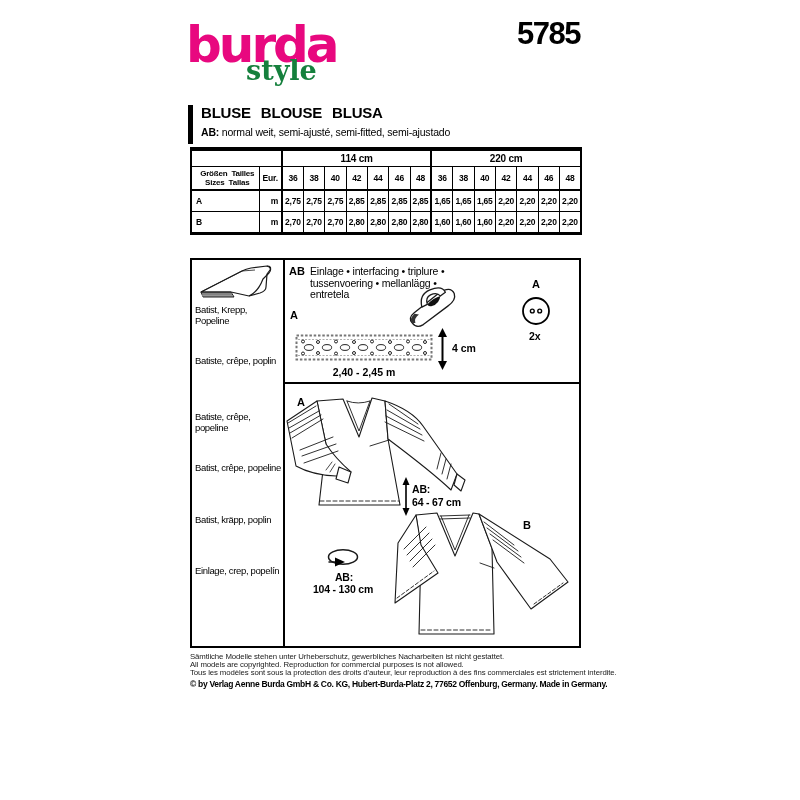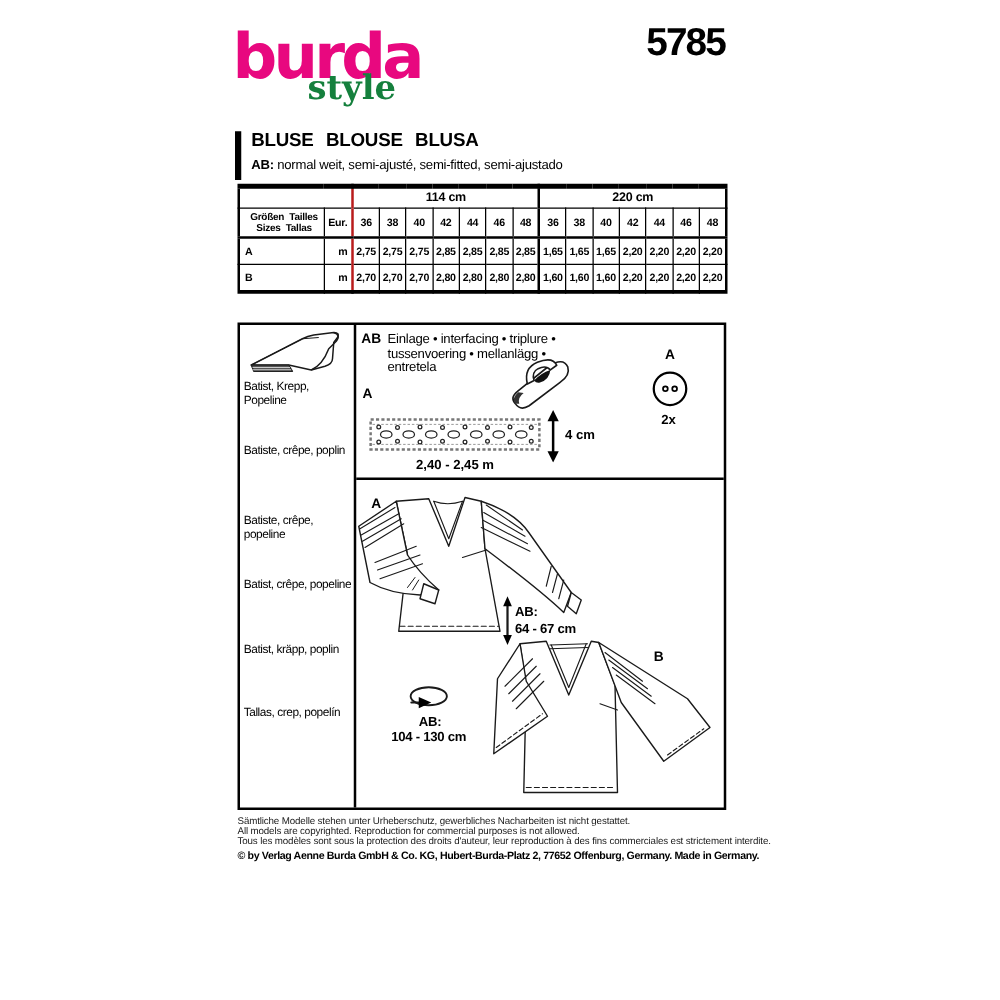--- a/index.html
+++ b/index.html
@@ -30,21 +30,21 @@
   #size-table .r-sizes td{height:22px;border-bottom:2px solid #000;}
   #size-table .r-data td{height:20px;}
   #size-table col.c-label{width:68px;}
   #size-table col.c-eur{width:23px;}
   #size-table td.label-cell{text-align:center;padding-left:4px;font-size:8px;line-height:9px;
     font-weight:bold;}
   #size-table td.label-cell span{display:block;white-space:pre;}
   #size-table td.eur-cell{font-size:8.5px;}
   #size-table td.row-label{text-align:left;padding-left:4px;}
   #size-table td.unit-cell{text-align:right;padding-right:3px;}
-  #size-table td.blk{border-left:2px solid #b91c1c;}
+  #size-table td.blk{border-left:2px solid #000000;}
   #size-table td.grp{border-left:2px solid #000;}
 
   
   #main-box{position:absolute;left:190px;top:258px;width:391px;height:390px;
     border:2px solid #000;box-sizing:border-box;}
   #col-divider{position:absolute;left:91px;top:0;height:100%;width:2px;background:#000;}
   #row-divider{position:absolute;left:93px;top:122px;right:0;height:2px;background:#000;}
 
   .fabric-item{position:absolute;left:3px;width:87px;font-size:9.5px;letter-spacing:-0.35px;
     line-height:10.5px;white-space:pre-line;}
@@ -193,21 +193,21 @@
         <path d="M4,29 L45,8 L58,7" fill="none" stroke-width="0.8"></path>
       </g>
     </svg>
     <div id="fabric-list">
         <div class="fabric-item">Batist, Krepp, Popeline</div>
         <div class="fabric-item">Batiste, crêpe, poplin</div>
         <div class="fabric-item">Batiste, crêpe,
 popeline</div>
         <div class="fabric-item">Batist, crêpe, popeline</div>
         <div class="fabric-item">Batist, kräpp, poplin</div>
-        <div class="fabric-item">Tallas, crep, popelín</div>
+        <div class="fabric-item">Einlage, crep, popelín</div>
       </div>
 
     <div class="blab" style="left:97px;top:6px;">AB</div>
     <div id="interfacing-text">Einlage • interfacing • triplure •
 tussenvoering • mellanlägg •
 entretela</div>
 
     <svg id="iron-icon" width="62" height="50" viewBox="0 0 62 50">
       <g transform="rotate(-18 30 26)" stroke="#1a1a1a" stroke-width="1.3" stroke-linejoin="round">
         <path d="M6,36 Q3,30 11,27 L40,16 Q54,12 55,21 Q55,28 45,31 L16,41 Q8,43 6,36 Z" fill="#fff"></path>

